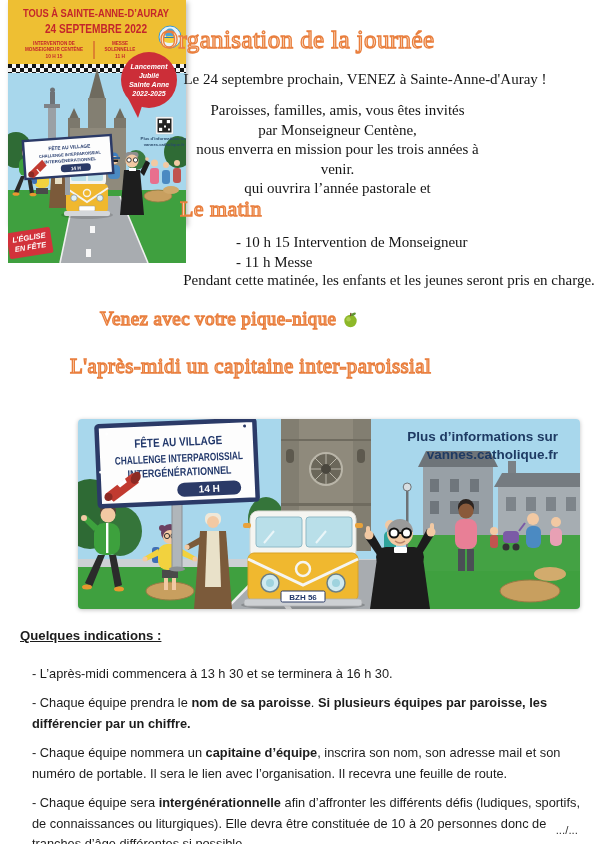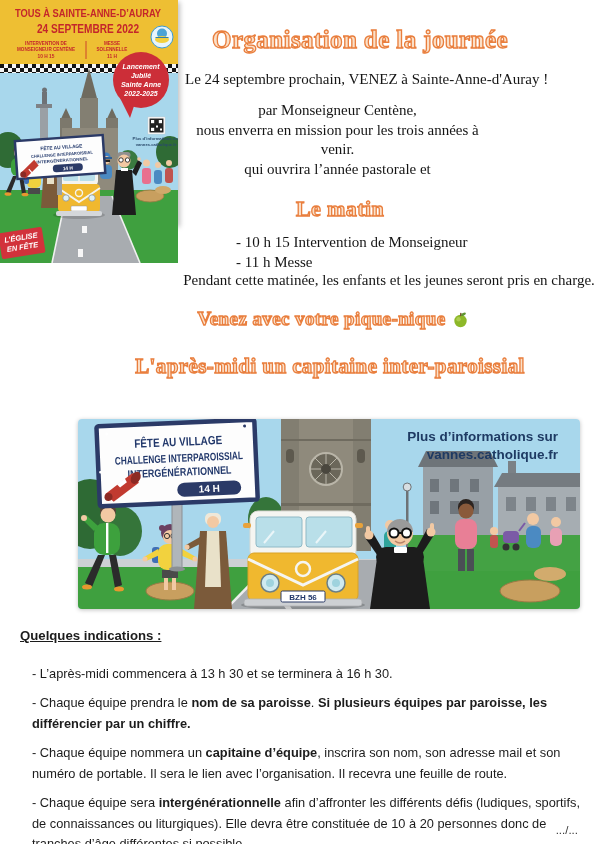--- a/index.html
+++ b/index.html
@@ -1,39 +1,39 @@
 <!DOCTYPE html>
 <html><head>
 <meta charset="utf-8">
 <style>
   html,body{margin:0;padding:0;}
   body{width:600px;height:844px;background:#fff;font-family:"Liberation Serif",serif;color:#151515;position:relative;overflow:hidden;}
   .abs{position:absolute;}
 
   
-  .ot{font-family:"Liberation Serif",serif;font-weight:700;color:#ee8a44;letter-spacing:.4px;text-align:center;}
+  .ot{font-family:"Liberation Serif",serif;font-weight:400;color:#ee8a44;letter-spacing:.4px;}
   @supports (-webkit-text-stroke:1px red){
     .ot{color:#fbe0c8;-webkit-text-stroke:1.3px #e97e3d;}
   }
   #main-title{left:160px;top:26px;width:400px;font-size:25px;}
   #morning-title{left:180px;top:196px;width:320px;font-size:22px;}
   #picnic-title{left:100px;top:308px;width:466px;font-size:19px;}
   #challenge-title{left:70px;top:352px;width:520px;font-size:21px;line-height:28px;}
 
   
   .serif{font-size:15px;line-height:19.5px;}
-  #intro{left:170px;top:70px;width:390px;margin-left:15px;}
+  #intro{left:170px;top:70px;width:390px;text-align:center;}
   #invite{left:180px;top:101px;width:315px;text-align:center;}
   #morning-items{left:208px;top:232px;line-height:20px;margin-left:28px;}
   #morning-note{left:183px;top:271px;width:412px;text-align:center;}
 
   .apple{display:inline-block;vertical-align:-3px;margin-left:6px;}
 
   
-  #poster{left:0;top:0;width:178px;height:225px;box-shadow:2px 2px 5px rgba(0,0,0,.25);}
+  #poster{left:8px;top:0;width:178px;height:225px;box-shadow:2px 2px 5px rgba(0,0,0,.25);}
   #hero{left:78px;top:419px;width:502px;height:190px;border-radius:4px;overflow:hidden;box-shadow:0 1px 4px rgba(0,0,0,.25);}
   svg{display:block;}
   .sans-b{font-family:"Liberation Sans",sans-serif;font-weight:bold;}
   .navy{fill:#22386b;}
   .red{fill:#c4262b;}
   .white{fill:#ffffff;}
   .ital{font-style:italic;}
 
   
   #indications{left:20px;top:626px;width:562px;font-family:"Liberation Sans",sans-serif;font-size:12.8px;line-height:20.5px;color:#1c1c1c;}
@@ -209,20 +209,21 @@
     <text class="sans-b white ital" x="22" y="249.5" font-size="7.5" text-anchor="middle">EN FÊTE</text>
   </g>
 </svg>
 </div>
 
 <div id="main-title" class="abs ot">Organisation de la journée</div>
 
 <div id="intro" class="abs serif">Le 24 septembre prochain, VENEZ à Sainte-Anne-d'Auray !</div>
 
 <div id="invite" class="abs serif">
+  <div>Paroisses, familles, amis, vous êtes invités</div>
   <div>par Monseigneur Centène,</div>
   <div>nous enverra en mission pour les trois années à venir.</div>
   <div>qui ouvrira l’année pastorale et</div>
 </div>
 
 <div id="morning-title" class="abs ot">Le matin</div>
 
 <div id="morning-items" class="abs serif">
   <div>- 10 h 15 Intervention de Monseigneur</div>
   <div>- 11 h Messe</div>

